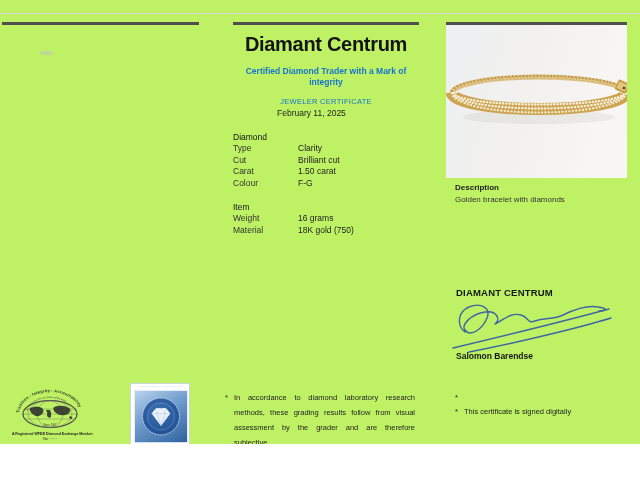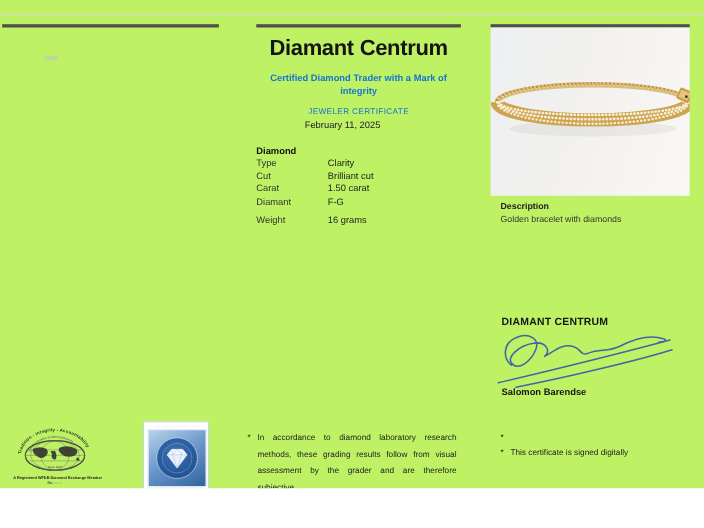--- a/index.html
+++ b/index.html
@@ -17,21 +17,21 @@
   #fold-bar-right{left:446px;width:181px;}
   
   #left-smudge{left:40px;top:51px;width:13px;height:4px;background:#c2c2c2;opacity:.55;border-radius:2px;filter:blur(.6px);}
   
   #mid-col{left:233px;top:32px;width:186px;text-align:center;}
   #cert-title{font-size:20px;font-weight:bold;letter-spacing:-.3px;color:#141414;line-height:24px;}
   #cert-subtitle{margin-top:10px;font-size:8.5px;font-weight:bold;color:#1673d2;line-height:11px;}
   #cert-doctype{margin-top:9px;font-size:7.5px;font-weight:normal;color:#1673d2;letter-spacing:.3px;line-height:10px;}
   #spec-block{left:233px;top:107px;width:186px;font-size:8.5px;text-align:left;}
   #spec-date{line-height:12px;color:#222;padding-left:44px;}
-  .sec-head{font-weight:bold;color:#111;line-height:12px;margin-top:6px;}
+  .sec-head{font-weight:normal;color:#111;line-height:12px;margin-top:6px;}
   .spec-row{display:flex;line-height:11.6px;}
   .spec-label{width:65px;color:#333;flex:none;}
   .spec-value{color:#222;}
   .gap6{height:6px;}
   
   #photo{left:446px;top:25px;width:181px;height:153px;
     background:linear-gradient(105deg,#edeff1 0%,#f2f1ee 45%,#f9f8f6 100%);}
   #desc-head{left:455px;top:182px;font-size:8px;font-weight:bold;color:#222;line-height:11px;}
   #desc-text{left:455px;top:194px;font-size:8px;color:#333;line-height:11px;}
   #sig-company{left:456px;top:287px;font-size:9.5px;font-weight:bold;letter-spacing:.2px;color:#161616;line-height:12px;}
@@ -84,27 +84,32 @@
     </div>
     <div class="spec-row">
       <span class="spec-label">Cut</span>
       <span class="spec-value">Brilliant cut</span>
     </div>
     <div class="spec-row">
       <span class="spec-label">Carat</span>
       <span class="spec-value">1.50 carat</span>
     </div>
     <div class="spec-row">
-      <span class="spec-label">Diamant</span>
+      <span class="spec-label">Colour</span>
       <span class="spec-value">F-G</span>
     </div>
     <div class="gap6"></div>
+    <div class="sec-head">Item</div>
     <div class="spec-row">
       <span class="spec-label">Weight</span>
       <span class="spec-value">16 grams</span>
+    </div>
+    <div class="spec-row">
+      <span class="spec-label">Material</span>
+      <span class="spec-value">18K gold (750)</span>
     </div>
   </div>
 
   <div class="abs" id="photo">
     <svg width="181" height="153" viewBox="0 0 181 153">
       <ellipse cx="93" cy="92" rx="76" ry="7" fill="rgba(90,80,60,0.07)"></ellipse>
 
       <g>
         <clipPath id="topClip">
             <rect x="0" y="40" width="181" height="29"></rect>

